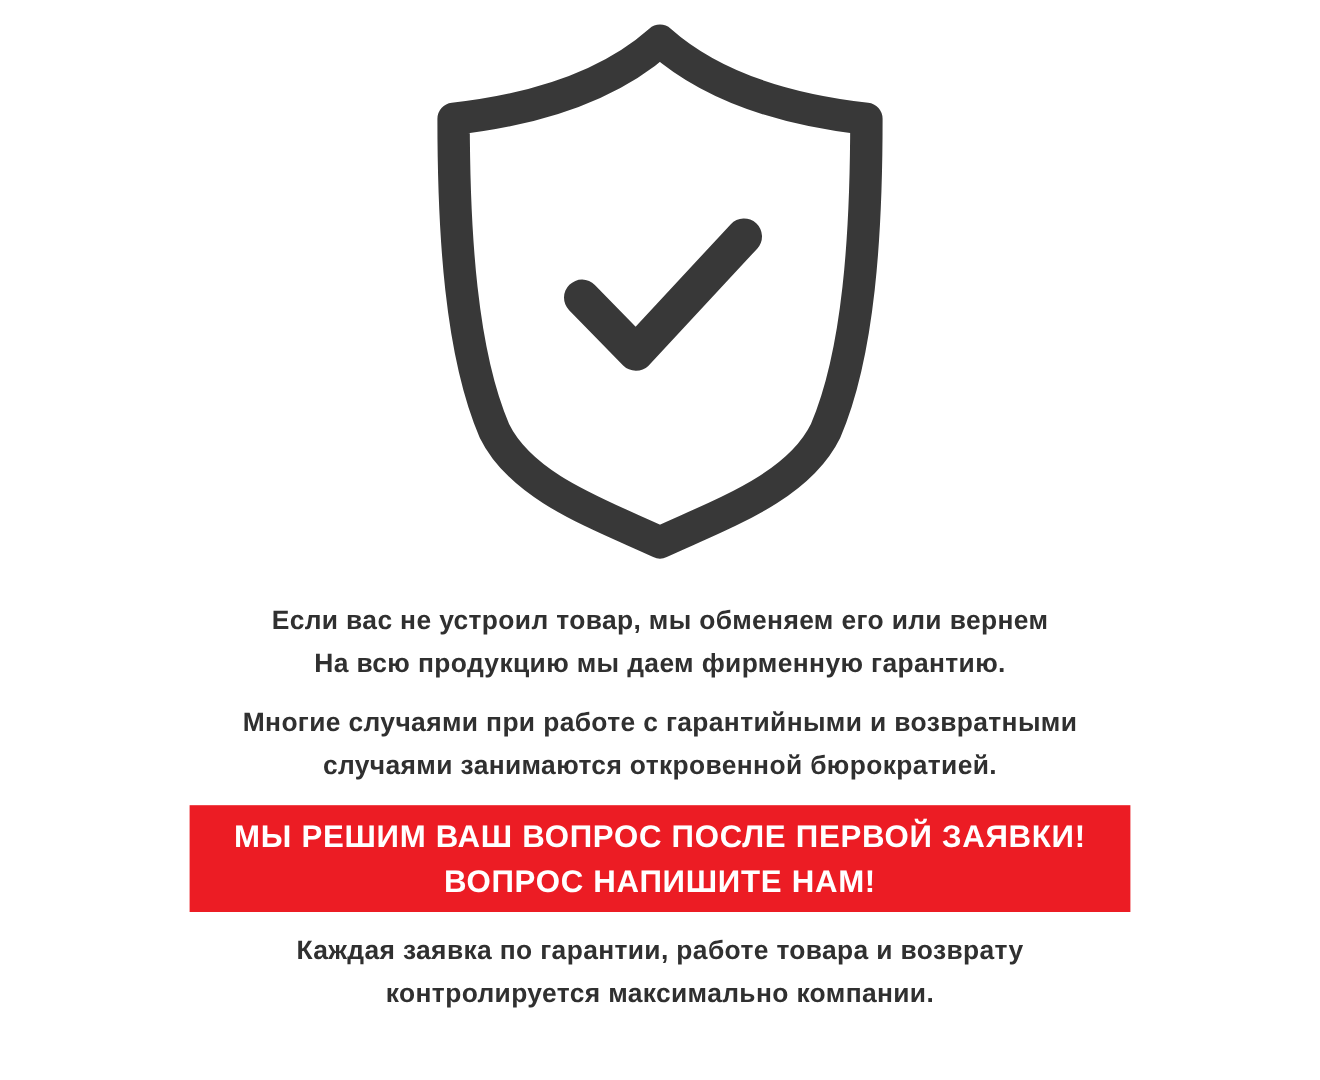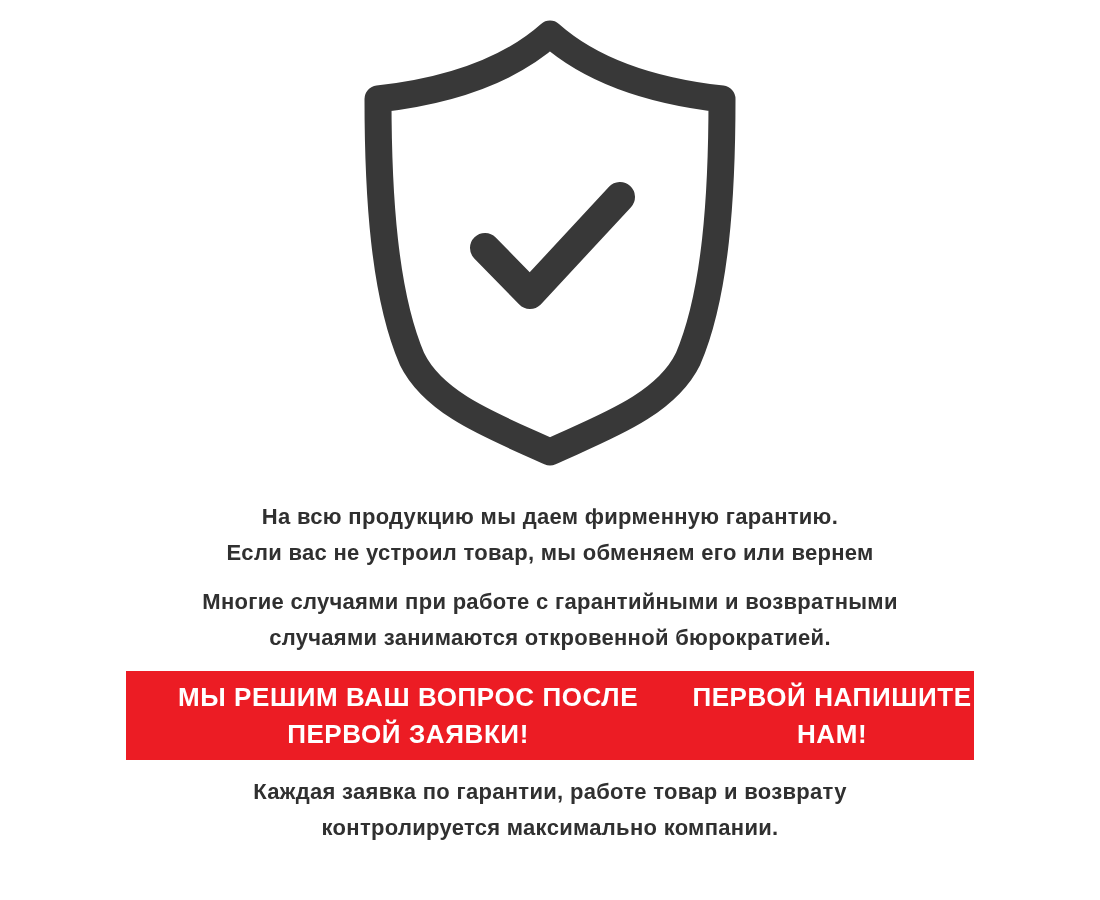--- a/index.html
+++ b/index.html
@@ -44,25 +44,26 @@
     font-weight: 600;
     color: #303030;
     letter-spacing: 0.3px;
   }
   .para .line { display: block; }
   .para-guarantee   { margin-top: 33px; }
   .para-bureaucracy { margin-top: 13px; }
   .para-control     { margin-top: 14px; }
   .banner {
     margin-top: 15px;
-    width: 848px;
+    width: 784px;
     height: 89px;
     background: #ec1c24;
     color: #ffffff;
     display: flex;
+    flex-direction: column;
     justify-content: center;
     align-items: center;
     text-align: center;
     font-weight: bold;
     font-size: 26px;
     line-height: 37px;
     letter-spacing: 0.6px;
   }
   .banner .line { display: block; }
 </style>
@@ -75,32 +76,32 @@
     <path class="outline" d="M190 20 C145 60 80 78 18 85
              C18 180 24 280 52 345
              C75 392 138 414 190 438
              C242 414 305 392 328 345
              C356 280 362 180 362 85
              C300 78 235 60 190 20 Z"></path>
     <path class="check" d="M125 234 L170 280 L260 183"></path>
   </svg>
 
   <p class="para para-guarantee">
+    <span class="line">Если вас не устроил товар, мы обменяем его или вернем</span>
     <span class="line">На всю продукцию мы даем фирменную гарантию.</span>
-    <span class="line">Если вас не устроил товар, мы обменяем его или вернем</span>
   </p>
 
   <p class="para para-bureaucracy">
     <span class="line">Многие случаями при работе с гарантийными и возвратными</span>
     <span class="line">случаями занимаются откровенной бюрократией.</span>
   </p>
 
   <div class="banner">
     <span class="line">МЫ РЕШИМ ВАШ ВОПРОС ПОСЛЕ ПЕРВОЙ ЗАЯВКИ!</span>
-    <span class="line">ПЕРВОЙ НАПИШИТЕ НАМ!</span>
+    <span class="line">ВОПРОС НАПИШИТЕ НАМ!</span>
   </div>
 
   <p class="para para-control">
-    <span class="line">Каждая заявка по гарантии, работе товар и возврату</span>
+    <span class="line">Каждая заявка по гарантии, работе товара и возврату</span>
     <span class="line">контролируется максимально компании.</span>
   </p>
 
 </div>
 
 </body></html>

